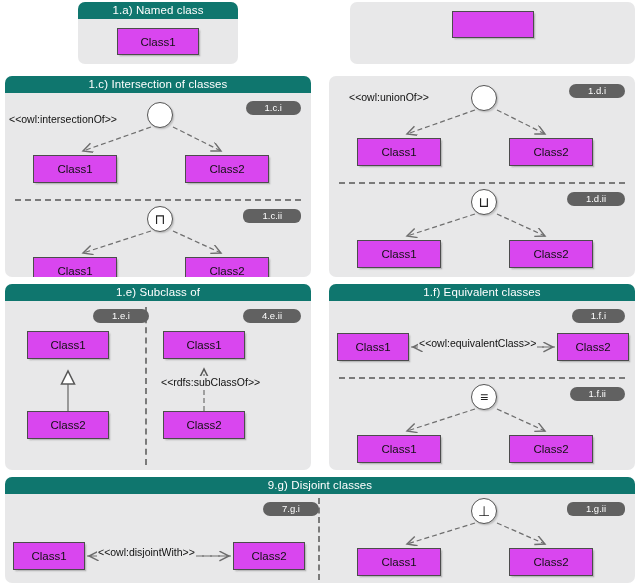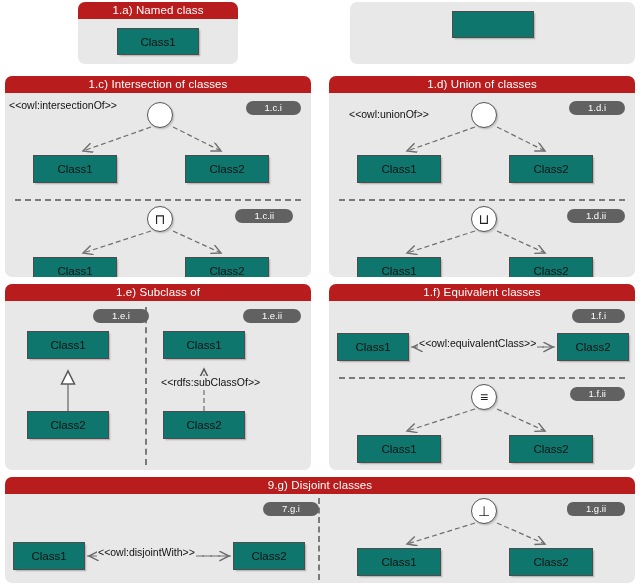--- a/index.html
+++ b/index.html
@@ -15,21 +15,21 @@
   }
 
   
   .panel {
     position: absolute;
     background: #e8e8e9;
     border-radius: 7px;
     overflow: hidden;
   }
   .panel-header {
-    background: #b91c1c;
+    background: #0f766e;
     color: #ffffff;
     font-size: 11.5px;
     text-align: center;
     line-height: 17px;
     height: 17px;
     letter-spacing: 0.1px;
     white-space: nowrap;
   }
   .panel-body {
     position: relative;
@@ -47,21 +47,21 @@
     height: 14px;
     padding: 0 19px;
     border-radius: 7px;
     white-space: nowrap;
     z-index: 6;
   }
 
   
   .cbox {
     position: absolute;
-    background: #0f766e;
+    background: #d946ef;
     border: 1.4px solid #4c4c4c;
     color: #111111;
     font-size: 11.5px;
     display: flex;
     align-items: center;
     justify-content: center;
     box-shadow: 1.5px 1.5px 1.5px rgba(0,0,0,0.20);
     z-index: 4;
     white-space: nowrap;
   }
@@ -144,43 +144,42 @@
   <div class="panel-body">
     <div class="cbox" style="left:102px; top:9px; width:82px; height:27px;"></div>
   </div>
 </div>
 
 <div class="panel" style="left:5px; top:76px; width:306px; height:201px;">
   <div class="panel-header">1.c) Intersection of classes</div>
   <div class="panel-body">
 
     <div class="badge" style="right:10px; top:8px;">1.c.i</div>
-    <div class="stereo" style="left:4px; top:6px;">&lt;&lt;owl:intersectionOf&gt;&gt;</div>
+    <div class="stereo" style="left:4px; top:20px;">&lt;&lt;owl:intersectionOf&gt;&gt;</div>
     <div class="node-circle" style="left:142px; top:9px;"></div>
     <div class="cbox" style="left:28px; top:62px; width:84px; height:28px;">Class1</div>
     <div class="cbox" style="left:180px; top:62px; width:84px; height:28px;">Class2</div>
 
     <div class="hdiv" style="left:10px; top:106px; width:286px;"></div>
 
-    <div class="badge" style="right:18px; top:116px;">1.c.ii</div>
+    <div class="badge" style="right:10px; top:116px;border-radius:6px;">1.c.ii</div>
     <div class="node-circle" style="left:142px; top:113px;">⊓</div>
     <div class="cbox" style="left:28px; top:164px; width:84px; height:28px;">Class1</div>
     <div class="cbox" style="left:180px; top:164px; width:84px; height:28px;">Class2</div>
 
     <svg class="edges">
       <line x1="146" y1="34" x2="78" y2="58" stroke="#6e6e6e" stroke-width="1.2" stroke-dasharray="5,3" marker-end="url(#openArrow)"></line>
       <line x1="168" y1="34" x2="216" y2="58" stroke="#6e6e6e" stroke-width="1.2" stroke-dasharray="5,3" marker-end="url(#openArrow)"></line>
       <line x1="146" y1="138" x2="78" y2="160" stroke="#6e6e6e" stroke-width="1.2" stroke-dasharray="5,3" marker-end="url(#openArrow)"></line>
       <line x1="168" y1="138" x2="216" y2="160" stroke="#6e6e6e" stroke-width="1.2" stroke-dasharray="5,3" marker-end="url(#openArrow)"></line>
     </svg>
   </div>
 </div>
 
 <div class="panel" style="left:329px; top:76px; width:306px; height:201px;">
-  <div class="panel-header">1.d) Union of classes</div>
   <div class="panel-body">
 
     <div class="badge" style="right:10px; top:8px;">1.d.i</div>
     <div class="stereo" style="left:20px; top:15px;">&lt;&lt;owl:unionOf&gt;&gt;</div>
     <div class="node-circle" style="left:142px; top:9px;"></div>
     <div class="cbox" style="left:28px; top:62px; width:84px; height:28px;">Class1</div>
     <div class="cbox" style="left:180px; top:62px; width:84px; height:28px;">Class2</div>
 
     <div class="hdiv" style="left:10px; top:106px; width:286px;"></div>
 
@@ -201,21 +200,21 @@
 <div class="panel" style="left:5px; top:284px; width:306px; height:186px;">
   <div class="panel-header">1.e) Subclass of</div>
   <div class="panel-body">
 
     <div class="vdiv" style="left:140px; top:6px; height:158px;"></div>
 
     <div class="badge" style="left:88px; top:8px;">1.e.i</div>
     <div class="cbox" style="left:22px; top:30px; width:82px; height:28px;">Class1</div>
     <div class="cbox" style="left:22px; top:110px; width:82px; height:28px;">Class2</div>
 
-    <div class="badge" style="right:10px; top:8px;">1.e.ii</div>
+    <div class="badge" style="right:10px; top:8px;">4.e.ii</div>
     <div class="cbox" style="left:158px; top:30px; width:82px; height:28px;">Class1</div>
     <div class="cbox" style="left:158px; top:110px; width:82px; height:28px;">Class2</div>
     <div class="stereo stereo-onbg" style="left:155px; top:75px;">&lt;&lt;rdfs:subClassOf&gt;&gt;</div>
 
     <svg class="edges">
       <line x1="63" y1="110" x2="63" y2="70" stroke="#6e6e6e" stroke-width="1.3" marker-end="url(#hollowTri)"></line>
       <line x1="199" y1="110" x2="199" y2="68" stroke="#6e6e6e" stroke-width="1.2" stroke-dasharray="5,3" marker-end="url(#openArrowDark)"></line>
     </svg>
   </div>
 </div>

